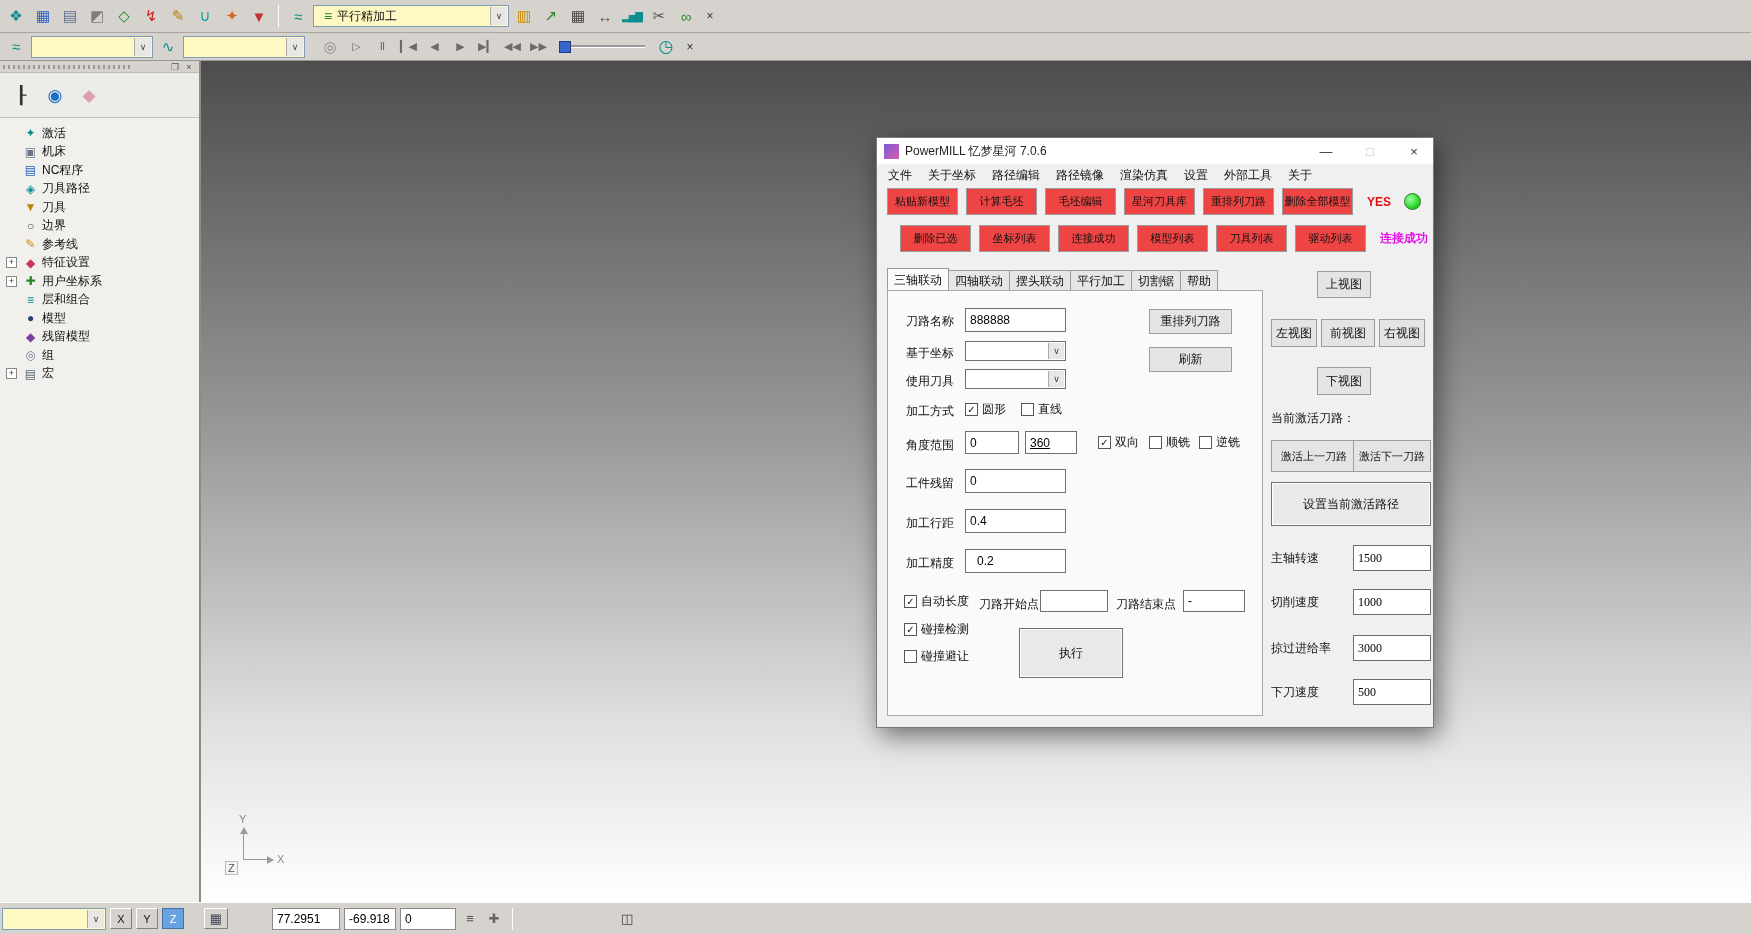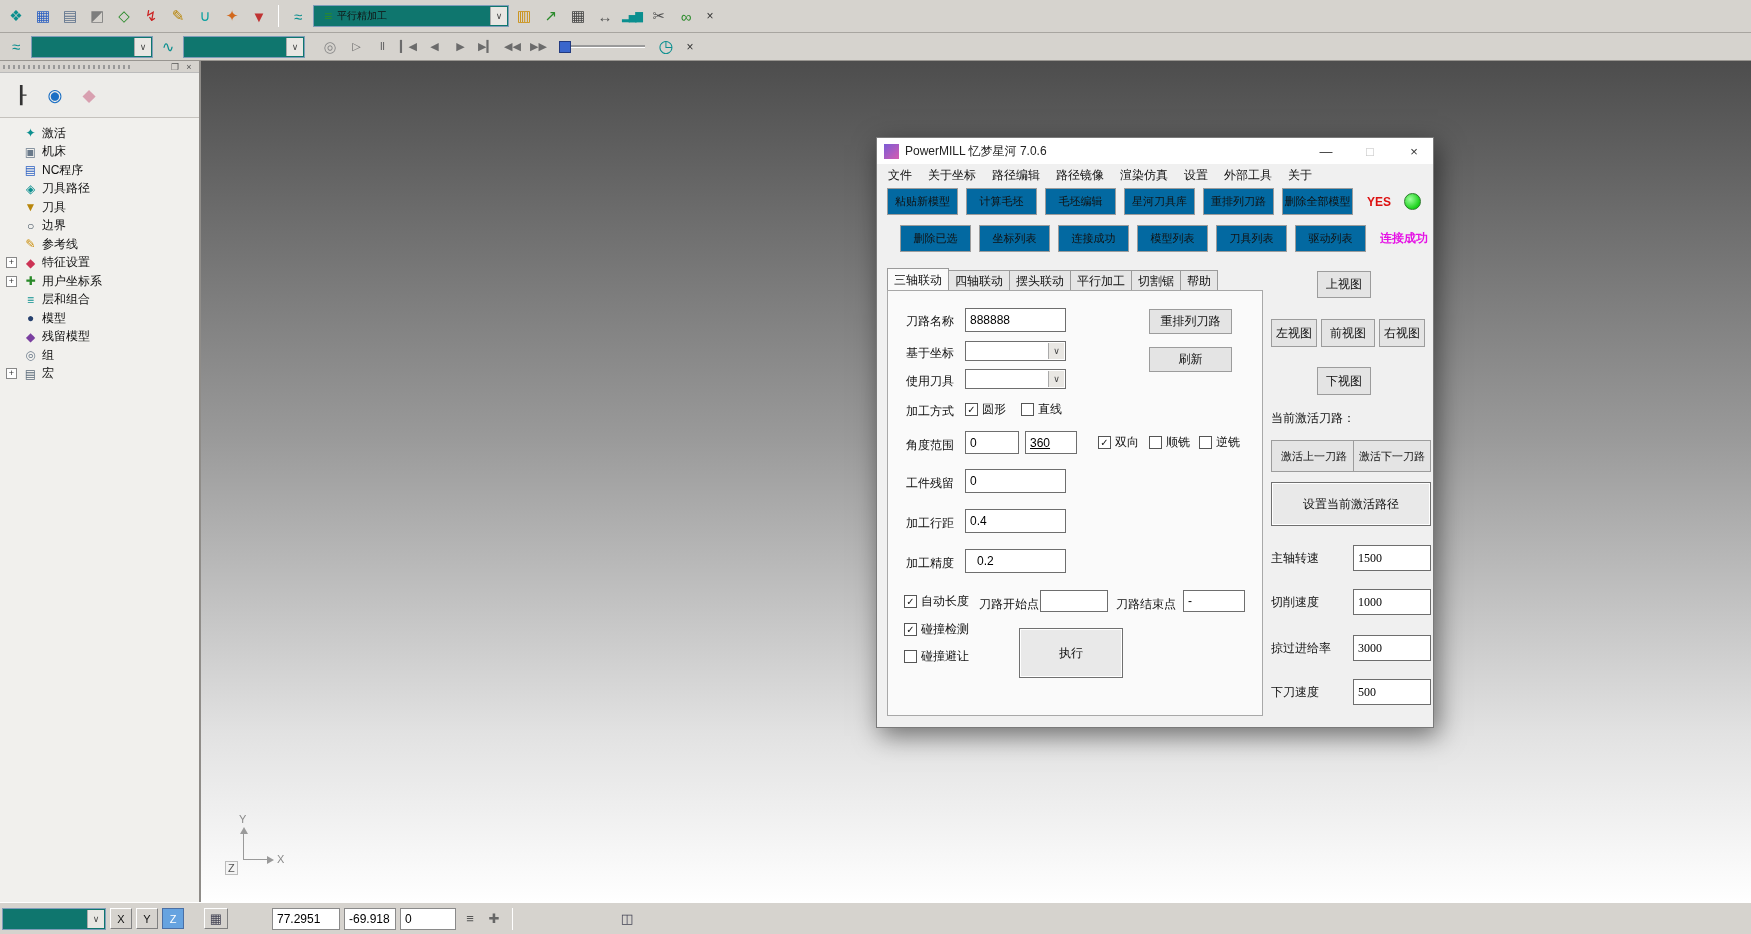--- a/index.html
+++ b/index.html
@@ -38,22 +38,22 @@
   .i-measure::before{content:"↔";color:#555}
   .i-stats::before{content:"▂▅▇";color:#0b8f8f;font-size:10px;letter-spacing:-1px}
   .i-clip::before{content:"✂";color:#555}
   .i-sim::before{content:"∞";color:#2a8a2a}
   .i-wave::before{content:"∿";color:#0b8f8f}
   .i-bulb::before{content:"◎";color:#888}
   .i-clock::before{content:"◷";color:#0b8f8f;font-size:17px}
   .strategy-glyph { width:18px; display:flex; align-items:center; justify-content:center; }
   .strategy-glyph::before{content:"≡";color:#2a8a2a;font-size:14px}
 
-  .combo { height:22px; background:#0f766e; border:1px solid #7f9db9; display:flex; align-items:center;
-    position:relative; padding-left:5px; padding-right:20px; font-size:10px; }
+  .combo { height:22px; background:#fef9c3; border:1px solid #7f9db9; display:flex; align-items:center;
+    position:relative; padding-left:5px; padding-right:20px; font-size:12px; }
   .combo .arrow-btn { position:absolute; right:1px; top:1px; bottom:1px; width:17px;
     background:#e9e7e3; border-left:1px solid #aaa; display:flex; align-items:center; justify-content:center; }
   .combo .arrow-btn::before { content:"∨"; font-size:9px; color:#444; }
 
   .pb { width:23px; height:21px; display:flex; align-items:center; justify-content:center;
     color:#6b6b6b; font-size:11px; }
   .pb-play::before{content:"▷"} .pb-pause::before{content:"Ⅱ"}
   .pb-s1::before{content:"▎◀"} .pb-s2::before{content:"◀"} .pb-s3::before{content:"▶"}
   .pb-s4::before{content:"▶▎"} .pb-s5::before{content:"◀◀"} .pb-s6::before{content:"▶▶"}
   .slider { width:86px; height:20px; position:relative; display:flex; align-items:center; margin:0 6px; }
@@ -119,21 +119,21 @@
     background:#f0f0f0; border:1px solid #7a7a7a; box-shadow:4px 8px 24px rgba(0,0,0,.5); }
   .titlebar { height:26px; background:#fff; display:flex; align-items:center; padding-left:7px; gap:6px; }
   .title-icon { width:15px; height:15px; flex:0 0 15px; background:linear-gradient(135deg,#7b5cd6,#d65cb0); }
   .title-text { flex:1; color:#222; }
   .win-btn { width:38px; height:26px; display:flex; align-items:center; justify-content:center;
     color:#333; font-size:13px; }
   .win-btn.disabled { color:#c0c0c0; }
   .menubar { height:23px; display:flex; align-items:center; padding-left:3px; background:#f0f0f0; }
   .menu-item { padding:0 8px; line-height:23px; }
 
-  .btn { background:#0369a1; border:1px solid #9c9c9c; display:flex; align-items:center;
+  .btn { background:#ef4444; border:1px solid #9c9c9c; display:flex; align-items:center;
     justify-content:center; font-size:11px; cursor:default; }
   .act-row { position:absolute; left:10px; display:flex; gap:8px; align-items:center; }
   .act-row .btn { width:71px; height:27px; }
   .row1 { top:50px; } .row2 { top:87px;padding-left:13px; }
   .yes { color:var(--yes-red,#dd1111); font-weight:bold; margin-left:6px; font-size:12px; }
   .indicator { width:17px; height:17px; border-radius:50%; margin-left:5px;
     background:radial-gradient(circle at 35% 35%, #9dff9d, var(--indicator-green,#19d119) 70%);
     border:1px solid #2a7a2a; }
   .conn { color:var(--success-magenta,#e511e5); font-weight:bold; margin-left:6px; font-size:12px; }
 

